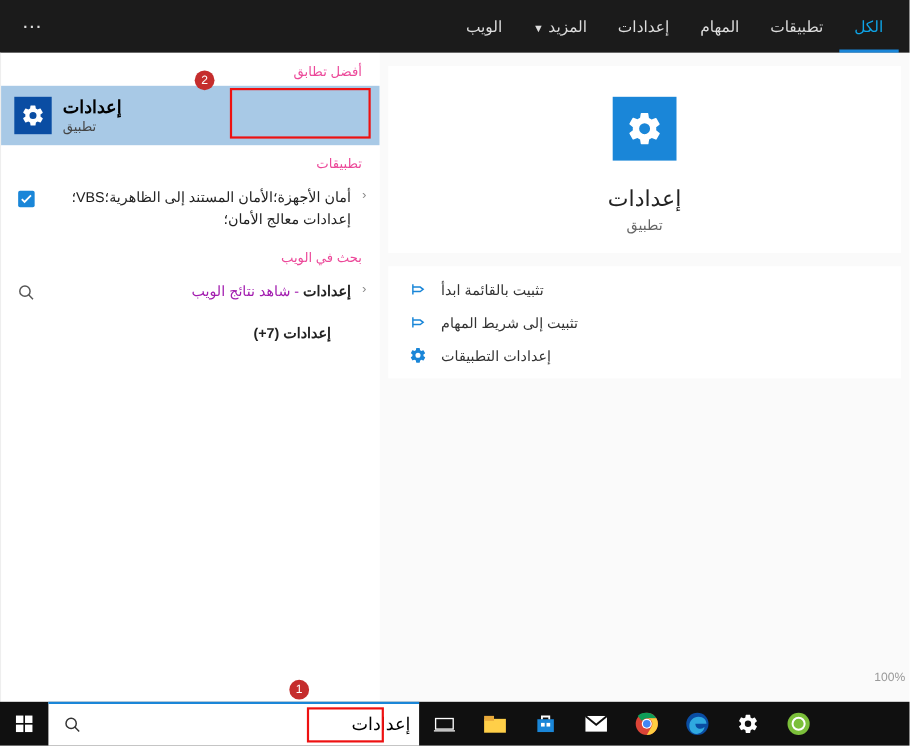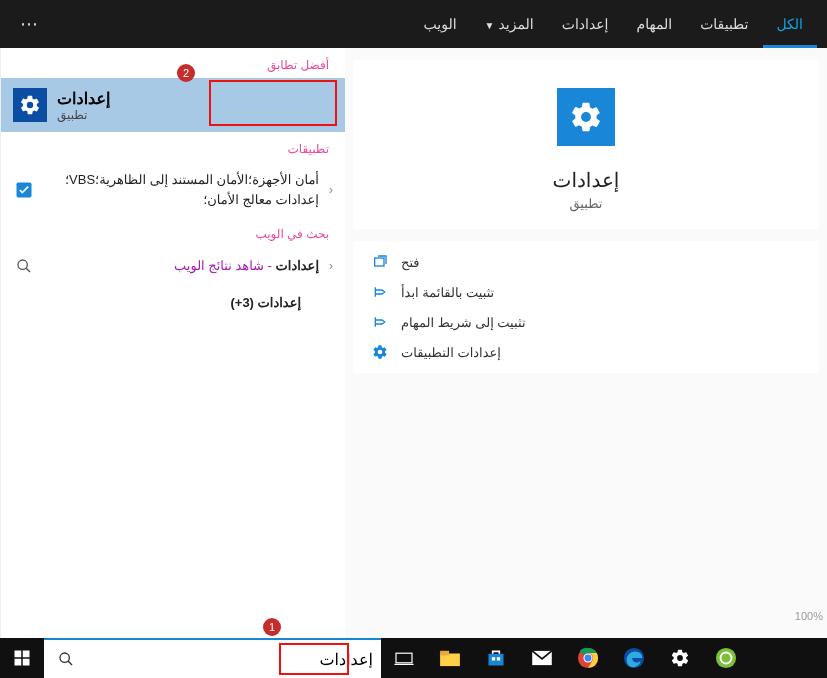--- a/index.html
+++ b/index.html
@@ -26,21 +26,21 @@
 .bm-wrap { position: relative; }
 .bm { background: #a8c9e6; display: flex; flex-direction: row-reverse; align-items: center; padding: 10px 12px; gap: 10px; }
 .bm .icon-box { width: 34px; height: 34px; background: #0a4da3; display: flex; align-items: center; justify-content: center; }
 .bm .txts { display: flex; flex-direction: column; align-items: flex-end; }
 .bm .ttl { font-weight: bold; font-size: 16px; color: #000; }
 .bm .sub { font-size: 12px; color: #444; }
 .redbox-bm { position: absolute; top: 2px; right: 8px; width: 128px; height: 46px; border: 2px solid #e11; pointer-events: none; }
 .badge2 { position: absolute; top: -14px; right: 150px; width: 18px; height: 18px; border-radius: 50%; background: #c52d2d; color: #fff; font-size: 11px; display: flex; align-items: center; justify-content: center; }
 
 
-.arow { display: flex; flex-direction: row-reverse; align-items: center; padding: 8px 12px; gap: 10px; position: relative; cursor: pointer; }
+.arow { display: flex; flex-direction: row-reverse; padding: 8px 12px; gap: 10px; position: relative; cursor: pointer; }
 .arow .aicon { width: 22px; height: 22px; display: flex; align-items: center; justify-content: center; }
 .arow .atxt { flex: 1; font-size: 13px; color: #222; text-align: right; line-height: 1.5; }
 .arow .achev { color: #888; font-size: 12px; }
 
 
 .d-card { background: #fff; margin: 4px 8px 12px; padding: 28px 12px 18px; text-align: center; }
 .d-icon { width: 58px; height: 58px; background: #1a86d8; margin: 0 auto 22px; display: flex; align-items: center; justify-content: center; }
 .d-title { font-size: 20px; color: #222; margin-bottom: 4px; }
 .d-sub { font-size: 13px; color: #666; }
 .d-actions { background: #fff; margin: 0 8px; padding: 6px 0; }
@@ -117,44 +117,35 @@
         <svg width="16" height="16" viewBox="0 0 24 24" fill="none" stroke="#555" stroke-width="2">
               <circle cx="10" cy="10" r="7"></circle>
               <line x1="15" y1="15" x2="21" y2="21"></line>
             </svg>
       </div>
       <div class="atxt"><b>إعدادات</b><span style="color:#a21caf"> - شاهد نتائج الويب</span></div>
       <div class="achev">‹</div>
     </div>
 
     <div class="arow" style="padding-right:44px;">
-      <div class="atxt" style="font-weight:bold">إعدادات (3+)</div>
+      <div class="atxt" style="font-weight:bold">إعدادات (7+)</div>
     </div>
   </div>
 
   <div class="detail">
     <div class="d-card">
       <div class="d-icon">
         <svg width="34" height="34" viewBox="0 0 24 24" fill="#fff">
               <path d="M19.4 13a7.5 7.5 0 0 0 .1-1 7.5 7.5 0 0 0-.1-1l2.1-1.6a.5.5 0 0 0 .1-.6l-2-3.5a.5.5 0 0 0-.6-.2l-2.5 1a7.3 7.3 0 0 0-1.7-1l-.4-2.6A.5.5 0 0 0 14 2h-4a.5.5 0 0 0-.5.4l-.4 2.6a7.3 7.3 0 0 0-1.7 1l-2.5-1a.5.5 0 0 0-.6.2l-2 3.5a.5.5 0 0 0 .1.6L4.5 11a7.5 7.5 0 0 0-.1 1 7.5 7.5 0 0 0 .1 1l-2.1 1.6a.5.5 0 0 0-.1.6l2 3.5a.5.5 0 0 0 .6.2l2.5-1a7.3 7.3 0 0 0 1.7 1l.4 2.6A.5.5 0 0 0 10 22h4a.5.5 0 0 0 .5-.4l.4-2.6a7.3 7.3 0 0 0 1.7-1l2.5 1a.5.5 0 0 0 .6-.2l2-3.5a.5.5 0 0 0-.1-.6ZM12 15.5A3.5 3.5 0 1 1 15.5 12 3.5 3.5 0 0 1 12 15.5Z"></path>
             </svg>
       </div>
       <div class="d-title">إعدادات</div>
       <div class="d-sub">تطبيق</div>
     </div>
     <div class="d-actions">
-      <div class="d-act">
-        <div class="ai">
-          <svg width="16" height="16" viewBox="0 0 24 24" fill="none" stroke="#1a86d8" stroke-width="2">
-                <rect x="4" y="6" width="14" height="12"></rect>
-                <path d="M9 3h12v12"></path>
-              </svg>
-        </div>
-        <div class="al">فتح</div>
-      </div>
       <div class="d-act">
         <div class="ai">
           <svg width="16" height="16" viewBox="0 0 24 24" fill="none" stroke="#1a86d8" stroke-width="2">
                 <path d="M5 9h10l4 3-4 3H5"></path>
                 <line x1="5" y1="5" x2="5" y2="19"></line>
               </svg>
         </div>
         <div class="al">تثبيت بالقائمة ابدأ</div>
       </div>
       <div class="d-act">

